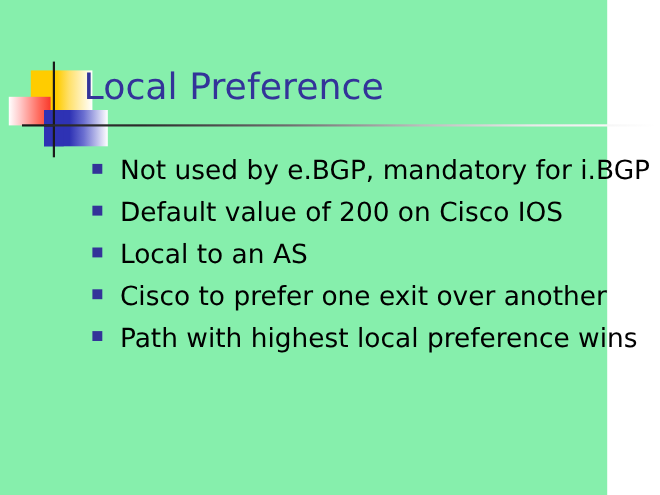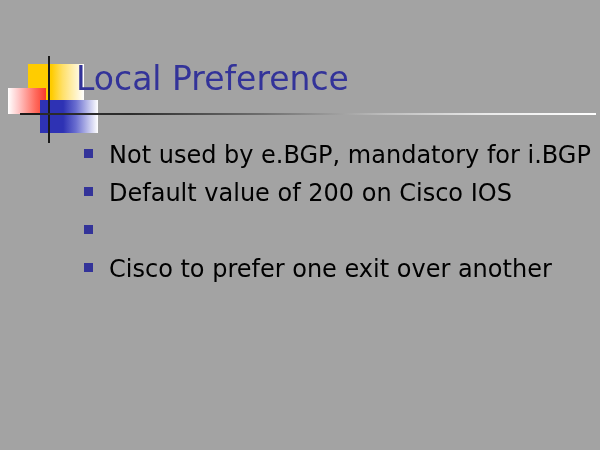--- a/index.html
+++ b/index.html
@@ -9,23 +9,23 @@
   body {
     width: 600px;
     height: 450px;
     background: #ffffff;
     font-family: "DejaVu Sans", sans-serif;
     overflow: hidden;
   }
 
   #slide {
     position: relative;
-    width: 600px;
+    width: 552px;
     height: 450px;
-    background: #a3a3a3;
+    background: #86efac;
   }
 
   
   #logo {
     position: absolute;
     left: 0px;
     top: 50px;
     width: 140px;
     height: 100px;
   }
@@ -175,23 +175,28 @@
       <div class="bullet-text">Not used by e.BGP, mandatory for i.BGP</div>
     </div>
 
     <div class="bullet-row">
       <div class="bullet-marker"></div>
       <div class="bullet-text">Default value of 200 on Cisco IOS</div>
     </div>
 
     <div class="bullet-row">
       <div class="bullet-marker"></div>
+      <div class="bullet-text">Local to an AS</div>
     </div>
 
     <div class="bullet-row">
       <div class="bullet-marker"></div>
       <div class="bullet-text">Cisco to prefer one exit over another</div>
     </div>
 
+    <div class="bullet-row">
+      <div class="bullet-marker"></div>
+      <div class="bullet-text">Path with highest local preference wins</div>
+    </div>
 
   </div>
 
 </div>
 
 </body></html>

